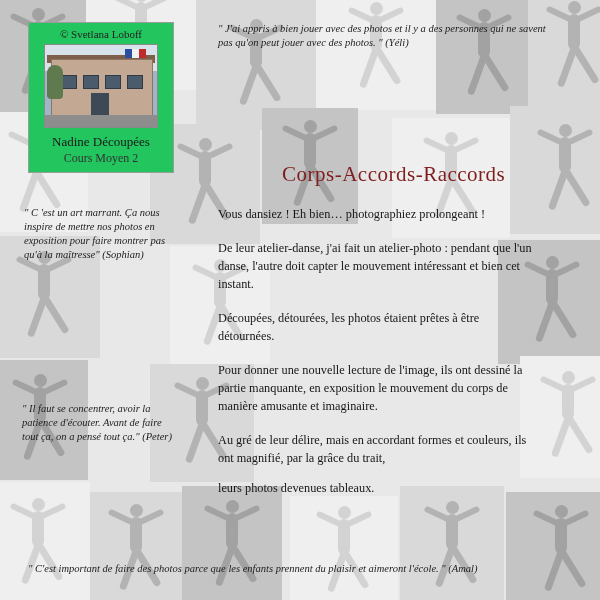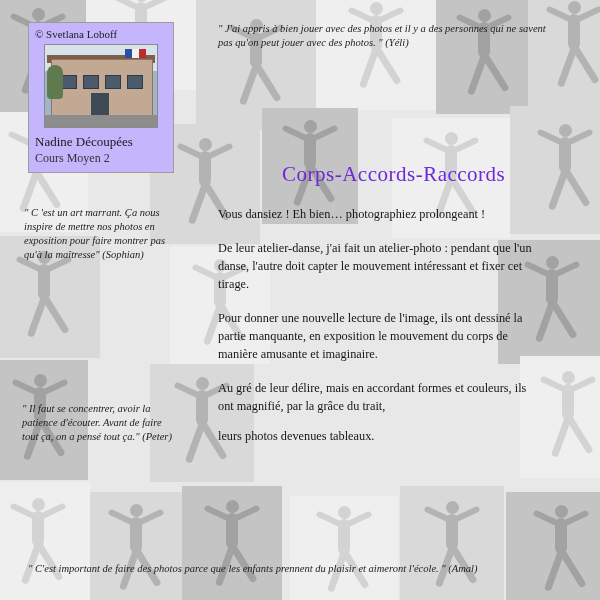--- a/index.html
+++ b/index.html
@@ -107,23 +107,24 @@
     left: 0; top: 0;
     width: 600px; height: 600px;
   }
 
   
   #author-card {
     position: absolute;
     left: 28px;
     top: 22px;
     width: 132px;
-    background: #c4b5fd;
+    background: #22c55e;
     border: 1px solid #9c9c9c;
     padding: 4px 6px 6px 6px;
+    text-align: center;
   }
   #copyright-line {
     font-size: 11px;
     color: #222;
     margin: 1px 0 4px 0;
     font-family: "Liberation Serif", serif;
   }
   #photo-frame {
     width: 112px;
     height: 82px;
@@ -174,21 +175,21 @@
     font-family: "Liberation Serif", serif;
   }
 
   
   #doc-title {
     position: absolute;
     left: 282px;
     top: 162px;
     font-size: 21px;
     letter-spacing: .5px;
-    color: #6d28d9;
+    color: #7f1d1d;
     font-family: "Liberation Serif", serif;
     white-space: nowrap;
   }
 
   
   #body-text {
     position: absolute;
     left: 218px;
     top: 205px;
     width: 318px;
@@ -485,20 +486,21 @@
 
     <div id="doc-title">Corps-Accords-Raccords</div>
 
     <div class="quote" id="quote-yeli">" J'ai appris à bien jouer avec des photos et il y a des personnes qui ne savent pas qu'on peut jouer avec des photos. " (Yéli)</div>
     <div class="quote" id="quote-sophian">" C 'est un art marrant. Ça nous inspire de mettre nos photos en exposition pour faire montrer pas qu'à la maîtresse" (Sophian)</div>
     <div class="quote" id="quote-peter">" Il faut se concentrer, avoir la patience d'écouter. Avant de faire tout ça, on a pensé tout ça." (Peter)</div>
     <div class="quote" id="quote-amal">" C'est important de faire des photos parce que les enfants prennent du plaisir et aimeront l'école. " (Amal)</div>
 
     <div id="body-text">
       <p>Vous dansiez ! Eh bien… photographiez prolongeant !</p>
-      <p>De leur atelier-danse, j'ai fait un atelier-photo : pendant que l'un danse, l'autre doit capter le mouvement intéressant et fixer cet tirage.</p>
+      <p>De leur atelier-danse, j'ai fait un atelier-photo : pendant que l'un danse, l'autre doit capter le mouvement intéressant et bien cet instant.</p>
+      <p>Découpées, détourées, les photos étaient prêtes à être détournées.</p>
       <p>Pour donner une nouvelle lecture de l'image, ils ont dessiné la partie manquante, en exposition le mouvement du corps de manière amusante et imaginaire.</p>
       <p class="tight">Au gré de leur délire, mais en accordant formes et couleurs, ils ont magnifié, par la grâce du trait,</p>
       <p>leurs photos devenues tableaux.</p>
     </div>
 
   </div>
 </div>
 
 </body></html>

